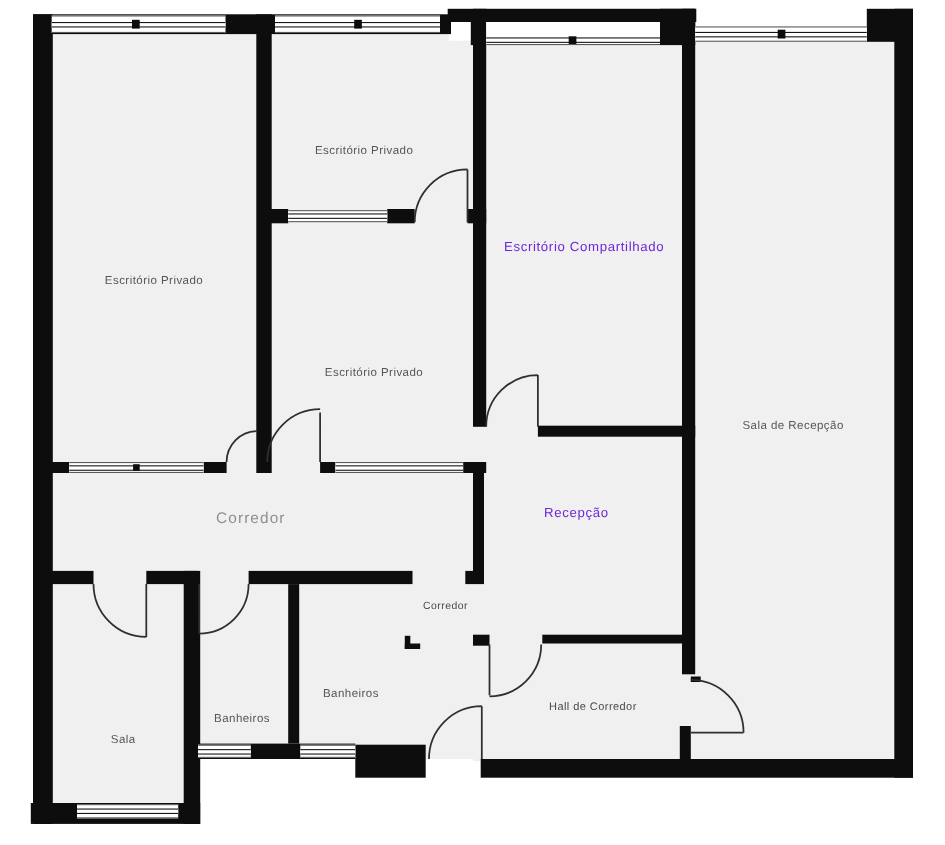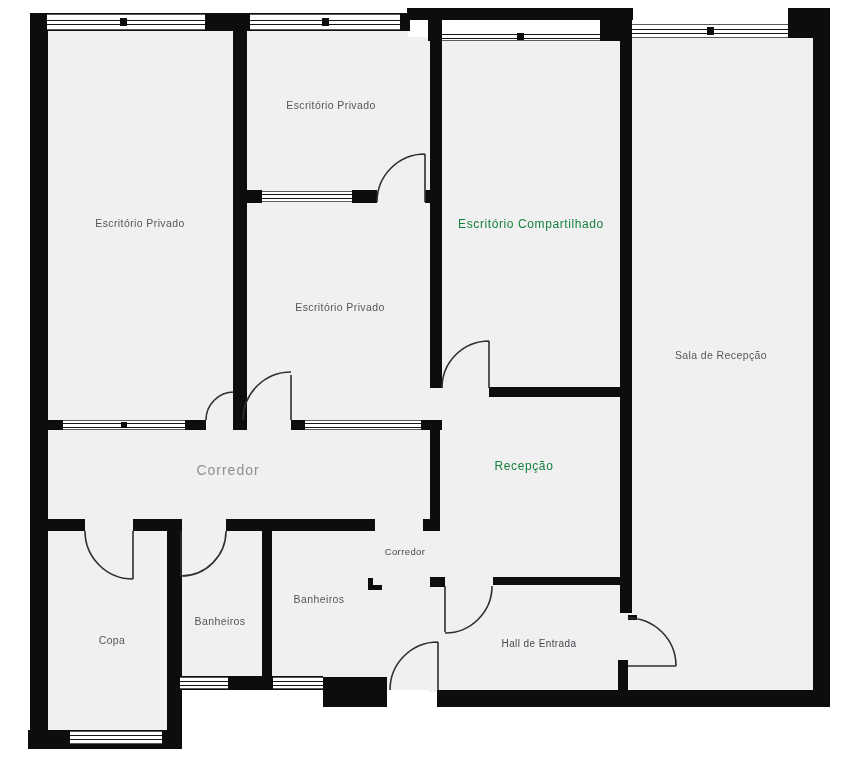--- a/index.html
+++ b/index.html
@@ -8,23 +8,23 @@
   .f{position:absolute;background:#f0f0f1;}
   .w{position:absolute;background:#0d0d0d;}
   .patch{position:absolute;background:#ffffff;}
   .win{position:absolute;background:#ffffff;border-top:1px solid #5a5a5a;border-bottom:1px solid #5a5a5a;box-sizing:border-box;}
   .win i{position:absolute;left:0;right:0;top:50%;height:3px;margin-top:-2.5px;
          border-top:1px solid #161616;border-bottom:1px solid #161616;background:#fff;}
   .win.bay{border-top:none;border-bottom:1px solid #5a5a5a;}
   .win.bay i{top:auto;bottom:1px;margin-top:0;}
   .mul{position:absolute;background:#0d0d0d;}
   .lbl{position:absolute;transform:translate(-50%,-50%);white-space:nowrap;letter-spacing:.4px;}
-  .lbl.small{font-size:10.5px;color:#53565a;}
+  .lbl.small{font-size:10.5px;color:#53565a;margin-top:32px;}
   .lbl.big{font-size:14px;color:#8d9093;letter-spacing:1px;}
-  .lbl.med{font-size:12px;color:#15803d;letter-spacing:.6px;text-align:right;}
+  .lbl.med{font-size:12px;color:#6d28d9;letter-spacing:.6px;text-align:right;}
   .lbl.dark{font-size:10px;color:#46494d;}
   .lbl.tiny{font-size:9.5px;color:#46494d;}
   svg.doors{position:absolute;left:0;top:0;pointer-events:none;}
 </style>
 </head>
 <body>
 
 <div id="plan">
 
   <div class="f" style="left:30px;top:13px;width:217px;height:417px;"></div>
@@ -130,16 +130,16 @@
   <div class="lbl small" style="left:140px;top:223px;">Escritório Privado</div>
   <div class="lbl small" style="left:331px;top:105px;">Escritório Privado</div>
   <div class="lbl small" style="left:340px;top:307px;">Escritório Privado</div>
   <div class="lbl med" style="left:531px;top:224px;">Escritório Compartilhado</div>
   <div class="lbl small" style="left:721px;top:355px;">Sala de Recepção</div>
   <div class="lbl big" style="left:228px;top:470px;">Corredor</div>
   <div class="lbl med" style="left:524px;top:466px;">Recepção</div>
   <div class="lbl tiny" style="left:405px;top:551px;">Corredor</div>
   <div class="lbl small" style="left:319px;top:599px;">Banheiros</div>
   <div class="lbl small" style="left:220px;top:621px;">Banheiros</div>
-  <div class="lbl small" style="left:112px;top:640px;">Copa</div>
-  <div class="lbl dark" style="left:539px;top:643px;">Hall de Entrada</div>
+  <div class="lbl small" style="left:112px;top:640px;">Sala</div>
+  <div class="lbl dark" style="left:539px;top:643px;">Hall de Corredor</div>
 
 </div>
 
 </body></html>

